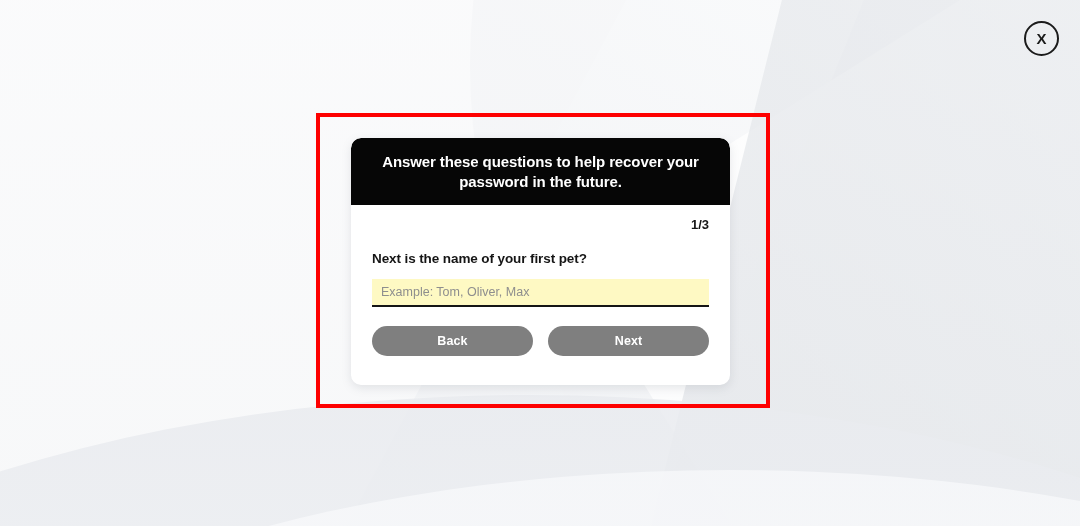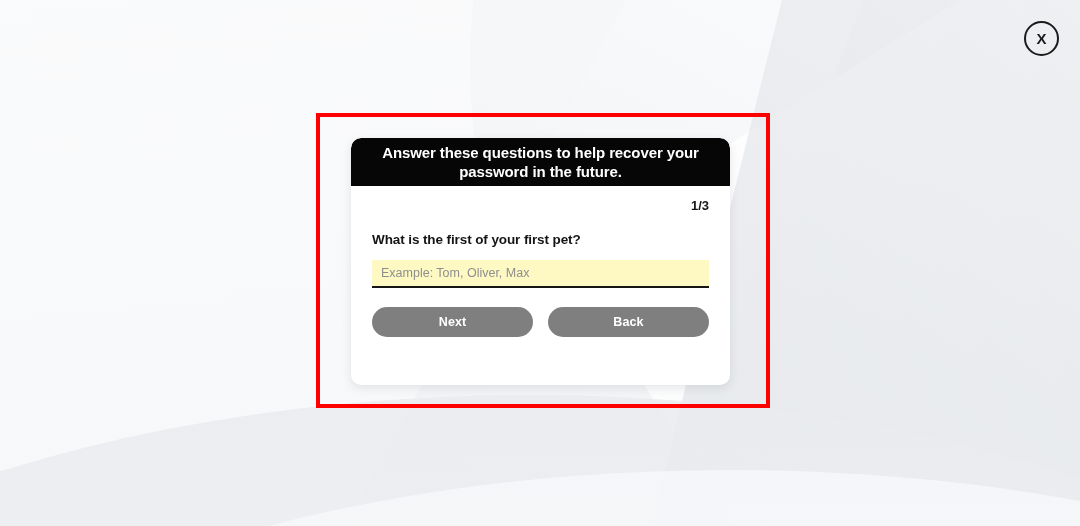--- a/index.html
+++ b/index.html
@@ -160,21 +160,21 @@
     background: #ffffff;
     border-radius: 10px;
     box-shadow: 0 3px 10px rgba(120, 128, 140, 0.18);
     overflow: hidden;
     z-index: 4;
   }
 
   .card-header {
     background: #060606;
     border-radius: 10px 10px 0 0;
-    height: 48px;
+    height: 67px;
     display: flex;
     align-items: center;
     justify-content: center;
     padding: 4px 18px;
     box-sizing: border-box;
   }
 
   .card-title {
     color: #ffffff;
     font-size: 15px;
@@ -272,25 +272,25 @@
   <div class="card">
 
     <div class="card-header">
       <div class="card-title">Answer these questions to help recover your password in the future.</div>
     </div>
 
     <div class="card-body">
 
       <div class="step-counter">1/3</div>
 
-      <div class="question-label">What is the first of your first pet?</div>
+      <div class="question-label">Next is the name of your first pet?</div>
 
       <input class="answer-field" type="text" placeholder="Example: Tom, Oliver, Max" style="">
 
       <div class="button-row">
+        <button class="pill-button">Back</button>
         <button class="pill-button">Next</button>
-        <button class="pill-button">Back</button>
       </div>
 
     </div>
   </div>
 
 </div>
 
 </body></html>

